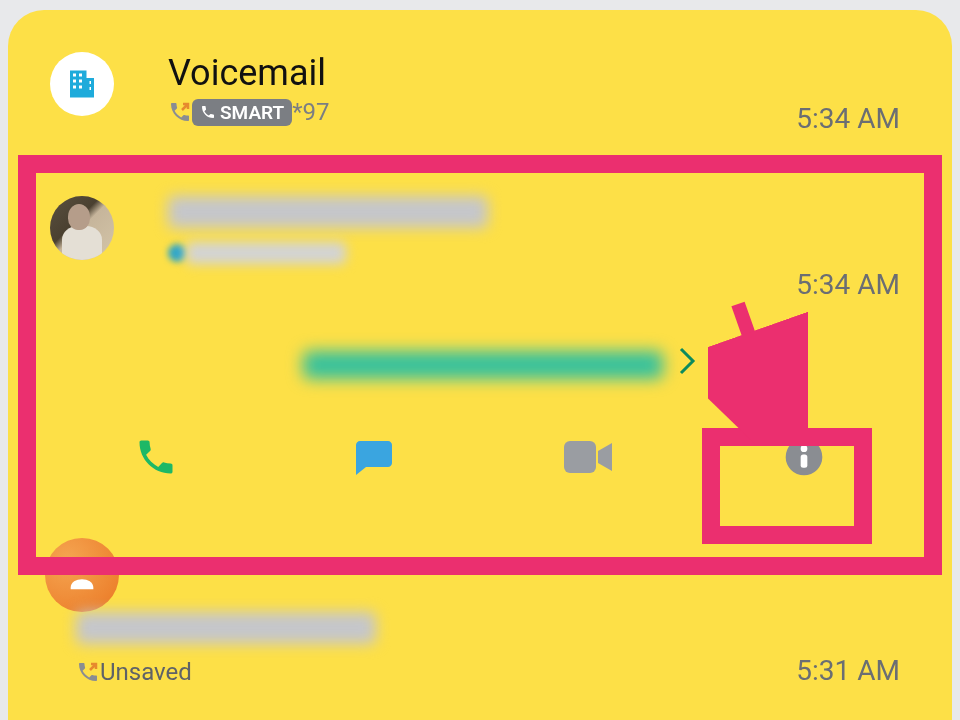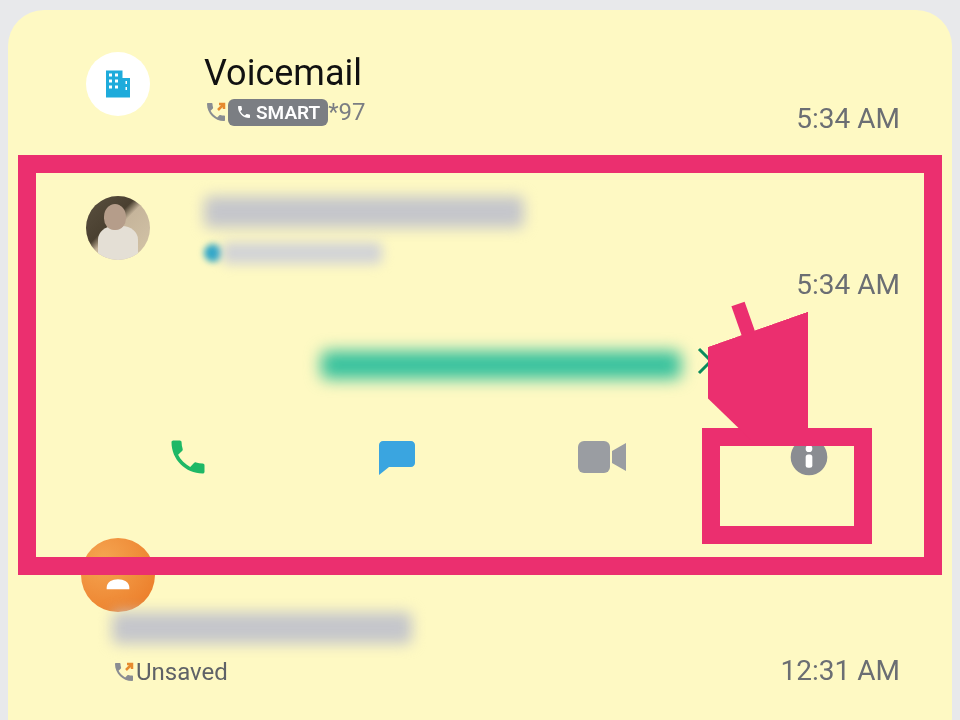--- a/index.html
+++ b/index.html
@@ -4,27 +4,26 @@
   <style>
     * { box-sizing: border-box; margin: 0; padding: 0; }
     body {
       font-family: -apple-system, BlinkMacSystemFont, 'Segoe UI', Roboto, sans-serif;
       background: #e8e9eb;
       width: 960px;
       height: 720px;
       overflow: hidden;
     }
     .card {
-      background: #fef9c3;
+      background: #fde047;
       border-radius: 36px 36px 0 0;
       margin: 10px 8px 0 8px;
       height: 710px;
       position: relative;
       overflow: hidden;
-      padding-left: 36px;
     }
     .row {
       display: flex;
       align-items: flex-start;
       padding: 16px 28px 12px 28px;
     }
     .row-voicemail { padding-top: 42px; }
     .avatar-wrap {
       width: 92px;
       flex-shrink: 0;
@@ -296,21 +295,21 @@
     <div class="row-body">
       <div class="blurred-title" style="width:300px;"></div>
       <div class="row-sub">
         <svg width="24" height="24" viewBox="0 0 24 24">
           <path fill="#8a8d92" d="M6.6 10.8c1.4 2.8 3.8 5.1 6.6 6.6l2.2-2.2c.3-.3.7-.4 1-.2 1.1.4 2.3.6 3.6.6.6 0 1 .4 1 1V20c0 .6-.4 1-1 1C10.6 21 3 13.4 3 4c0-.6.4-1 1-1h3.5c.6 0 1 .4 1 1 0 1.2.2 2.4.6 3.6.1.3 0 .7-.2 1l-2.3 2.2z"></path>
           <path stroke="#e68a2e" stroke-width="2.5" fill="none" d="M14 10 L20 4 M15 4 H20 V9"></path>
         </svg>
         <span style="color:#5f6267;">Unsaved</span>
       </div>
     </div>
-    <div class="time time-3">12:31 AM</div>
+    <div class="time time-3">5:31 AM</div>
   </div>
 
   <div class="pink-box"></div>
   <div class="pink-inner"></div>
   <svg class="arrow" width="100" height="150" viewBox="0 0 100 150">
     <defs>
       <marker id="ah" markerWidth="12" markerHeight="12" refX="6" refY="6" orient="auto">
         <path d="M0 0 L12 6 L0 12 Z" fill="#eb2f6f"></path>
       </marker>
     </defs>

